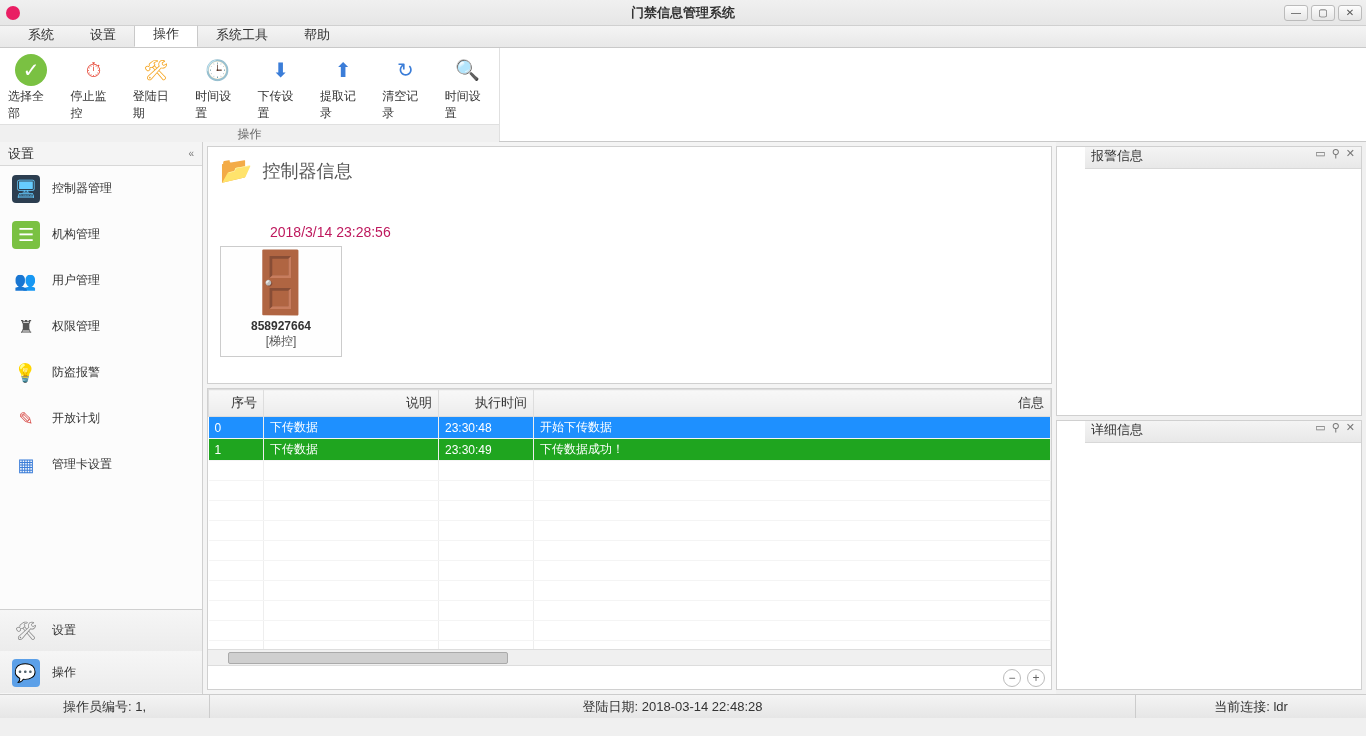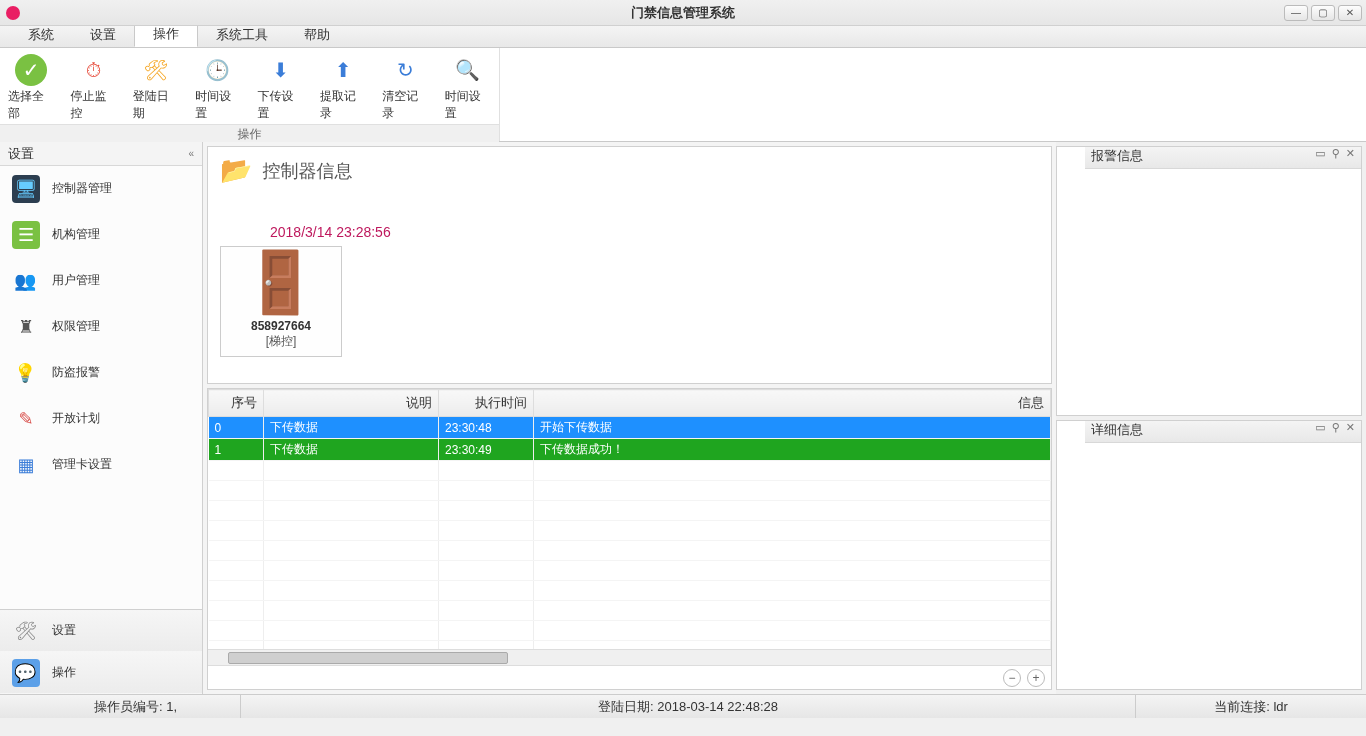--- a/index.html
+++ b/index.html
@@ -59,21 +59,21 @@
 .hthumb { height:12px; background:#cfcfcf; border:1px solid #aaa; border-radius:2px; margin:0 20px; width:280px;}
 .zoom-btn { width:18px; height:18px; border:1px solid #bbb; border-radius:9px; display:flex; align-items:center; justify-content:center; font-size:12px; color:#666; cursor:pointer;}
 
 .rightpanels { width:310px; display:flex; flex-direction:column; padding:4px 4px 4px 0; gap:4px;}
 .panel { flex:1; background:#fff; border:1px solid #d0d0d0; display:flex; flex-direction:column;}
 .panel-hdr { height:22px; background:linear-gradient(#f4f4f4,#e8e8e8); display:flex; align-items:flex-start; padding:0 6px; justify-content:space-between; border-bottom:1px solid #d8d8d8; font-size:13px;margin-left:28px;}
 .panel-ctrl { display:flex; gap:6px; color:#777; font-size:11px;}
 .panel-ctrl span{ cursor:pointer;}
 
 
-.statusbar { height:24px; background:linear-gradient(#f4f4f4,#e6e6e6); border-top:1px solid #ccc; display:flex; align-items:center; font-size:13px;padding-left:31px;}
+.statusbar { height:24px; background:linear-gradient(#f4f4f4,#e6e6e6); border-top:1px solid #ccc; display:flex; align-items:center; font-size:13px;}
 .status-cell { padding:0 16px; border-right:1px solid #ccc; height:100%; display:flex; align-items:center;}
 .status-cell.wide { flex:1; justify-content:center;}
 
 
 .ic-green{ background:#7ac142; color:#fff;}
 .ic-red{ color:#e74c3c;}
 .ic-blue{ color:#3b7dd8;}
 .ic-yellow{ color:#f5a623;}
 .ic-purple{ color:#7a4dd8;}
 .ic-monitor{ background:#2c3e50; color:#6cf;}

